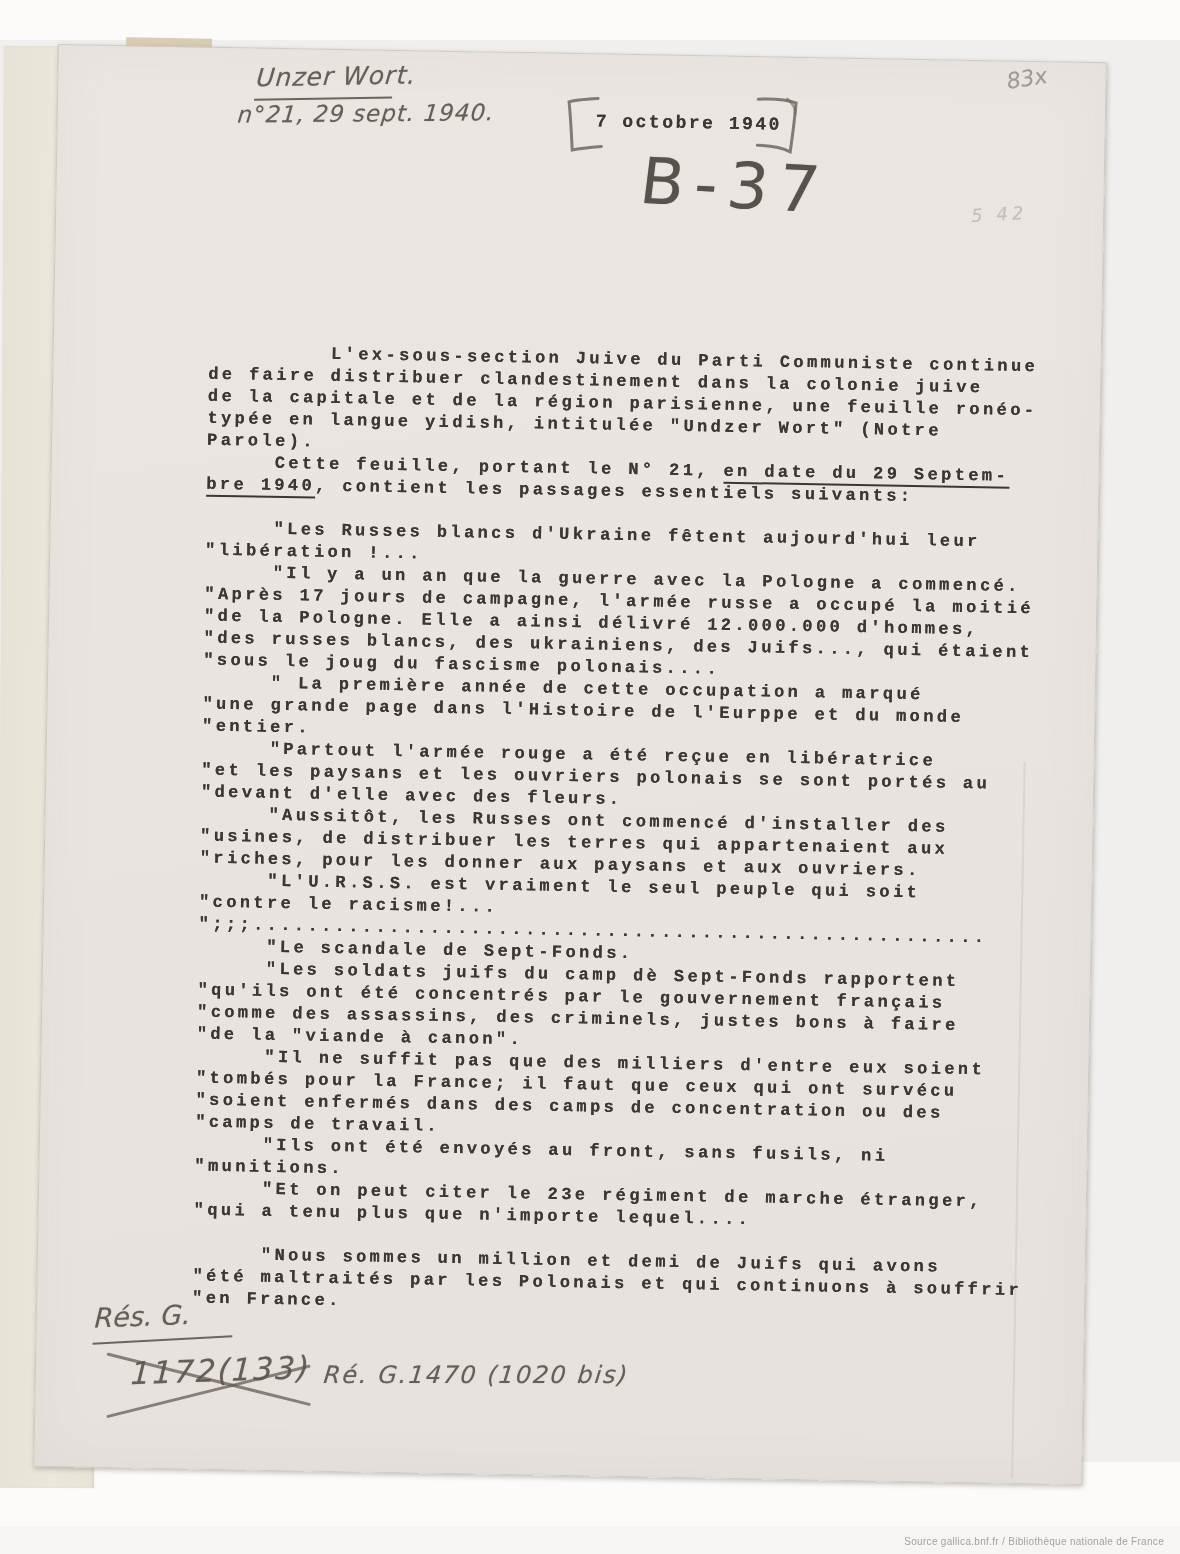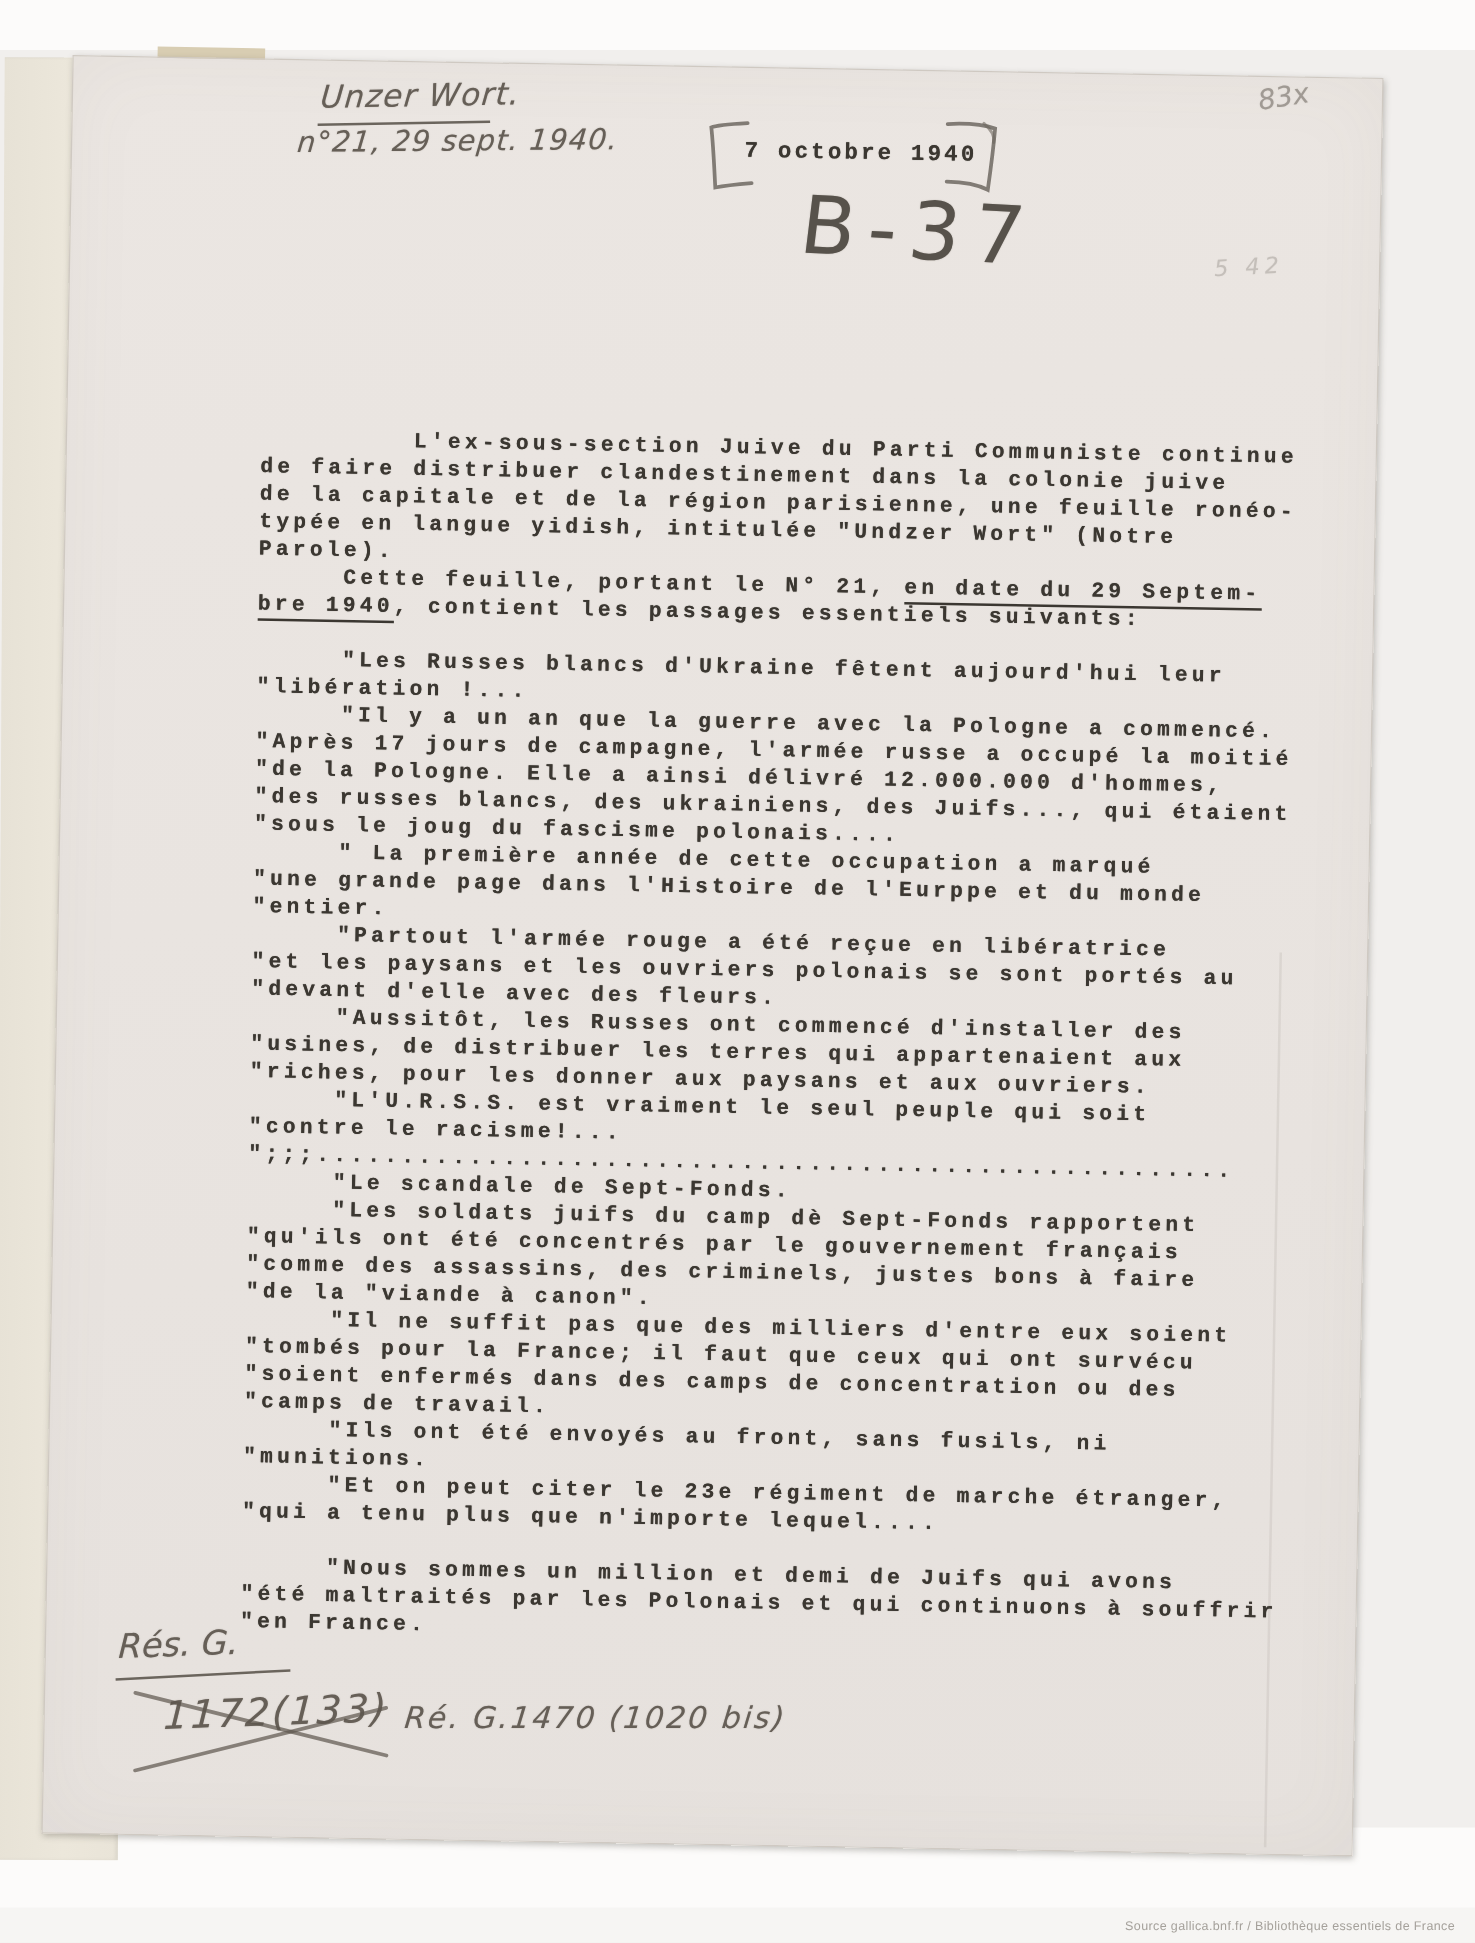--- a/index.html
+++ b/index.html
@@ -156,14 +156,14 @@
   <div class="hw-ref-underline"></div>
   <div class="pencil hw-ref-old">1172(133)</div>
   <div class="x-stroke a"></div>
   <div class="x-stroke b"></div>
   <div class="pencil hw-ref-new">Ré. G.1470 (1020 bis)</div>
 
   <div class="crease"></div>
 </div>
 
 <div class="footer-strip">
-  <div class="footer-credit">Source gallica.bnf.fr / Bibliothèque essentiels de France</div>
+  <div class="footer-credit">Source gallica.bnf.fr / Bibliothèque nationale de France</div>
 </div>
 
 </body></html>

